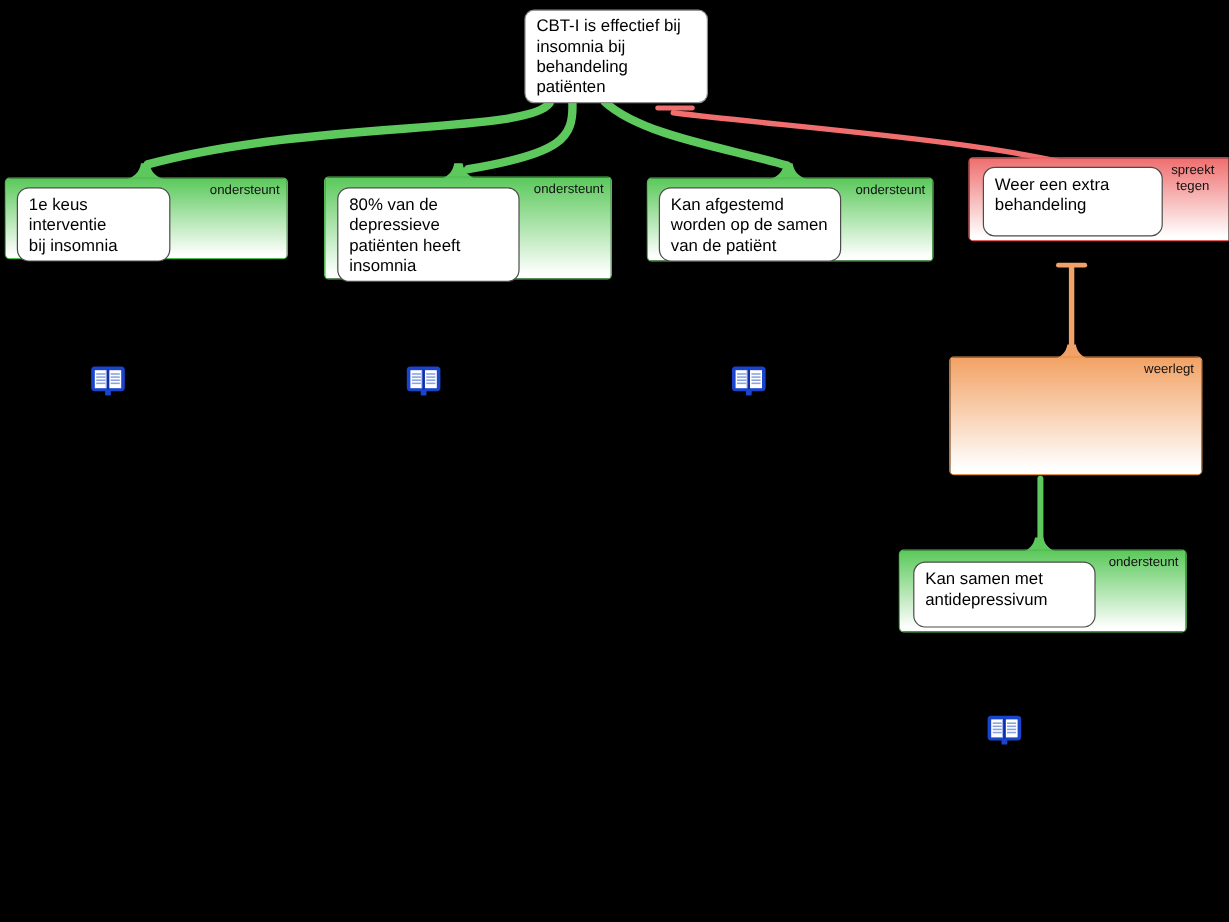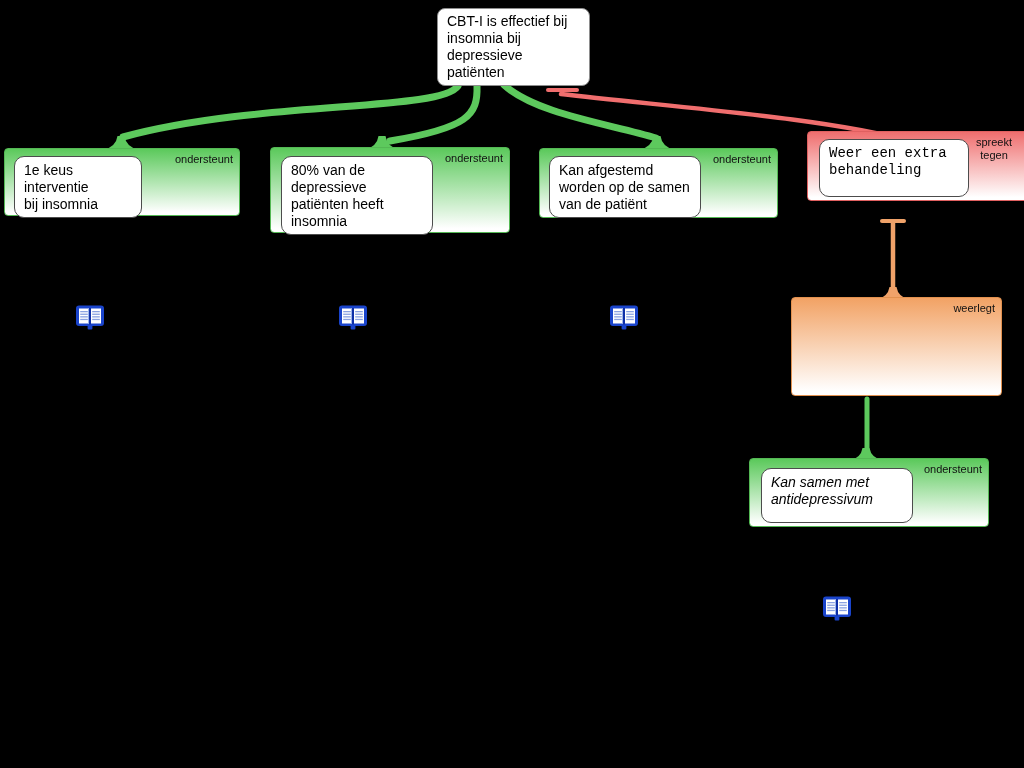--- a/index.html
+++ b/index.html
@@ -28,26 +28,26 @@
     position:absolute;top:4px;right:6px;font-size:11px;line-height:13px;
     color:#111;white-space:pre-line;
   }
   #r0{left:4px;top:148px;width:236px;height:68px;}
   #r0 .box{left:9px;top:7px;width:128px;min-height:58px;}
   #r1{left:270px;top:147px;width:240px;height:86px;}
   #r1 .box{left:10px;top:8px;width:152px;min-height:76px;}
   #r2{left:539px;top:148px;width:239px;height:70px;}
   #r2 .box{left:9px;top:7px;width:152px;min-height:60px;}
   #r3{left:807px;top:131px;width:218px;height:70px;}
-  #r3 .box{left:11px;top:7px;width:150px;min-height:58px;font-family:Liberation Mono, monospace;}
+  #r3 .box{left:11px;top:7px;width:150px;min-height:58px;}
   #r3 .rel{right:3px;width:54px;text-align:center;}
   #r4{left:791px;top:297px;width:211px;height:99px;}
   #r4 .box{left:7px;top:8px;width:143px;min-height:86px;}
   #r5{left:749px;top:458px;width:240px;height:69px;}
-  #r5 .box{left:11px;top:9px;width:152px;min-height:55px;font-style:italic;}
+  #r5 .box{left:11px;top:9px;width:152px;min-height:55px;}
   
   .book{position:absolute;width:30px;height:27px;z-index:2;}
   #b0{left:75px;top:304px;}
   #b1{left:338px;top:304px;}
   #b2{left:609px;top:304px;}
   #b3{left:822px;top:595px;}
 </style>
 </head>
 <body>
 
@@ -78,21 +78,21 @@
     </g>
     <path d="M876,300 Q888,297 889.5,287 L896.5,287 Q898,297 910,300 Z" fill="#f0a269"></path>
 
     <path d="M867,399 L867,452" stroke="#5dc95d" stroke-width="5" stroke-linecap="round" fill="none"></path>
     <path d="M849,461 Q861,458 862.5,448 L869.5,448 Q871,458 884,461 Z" fill="#5dc95d"></path>
   </svg>
 
   <div class="claim">
     <div class="txt">CBT-I is effectief bij
 insomnia bij
-depressieve
+behandeling
 patiënten</div>
   </div>
 
   <div class="cont support" id="r0">
     <div class="rel">ondersteunt</div>
     <div class="box">
       <div class="txt">1e keus interventie
 bij insomnia</div>
     </div>
   </div>

